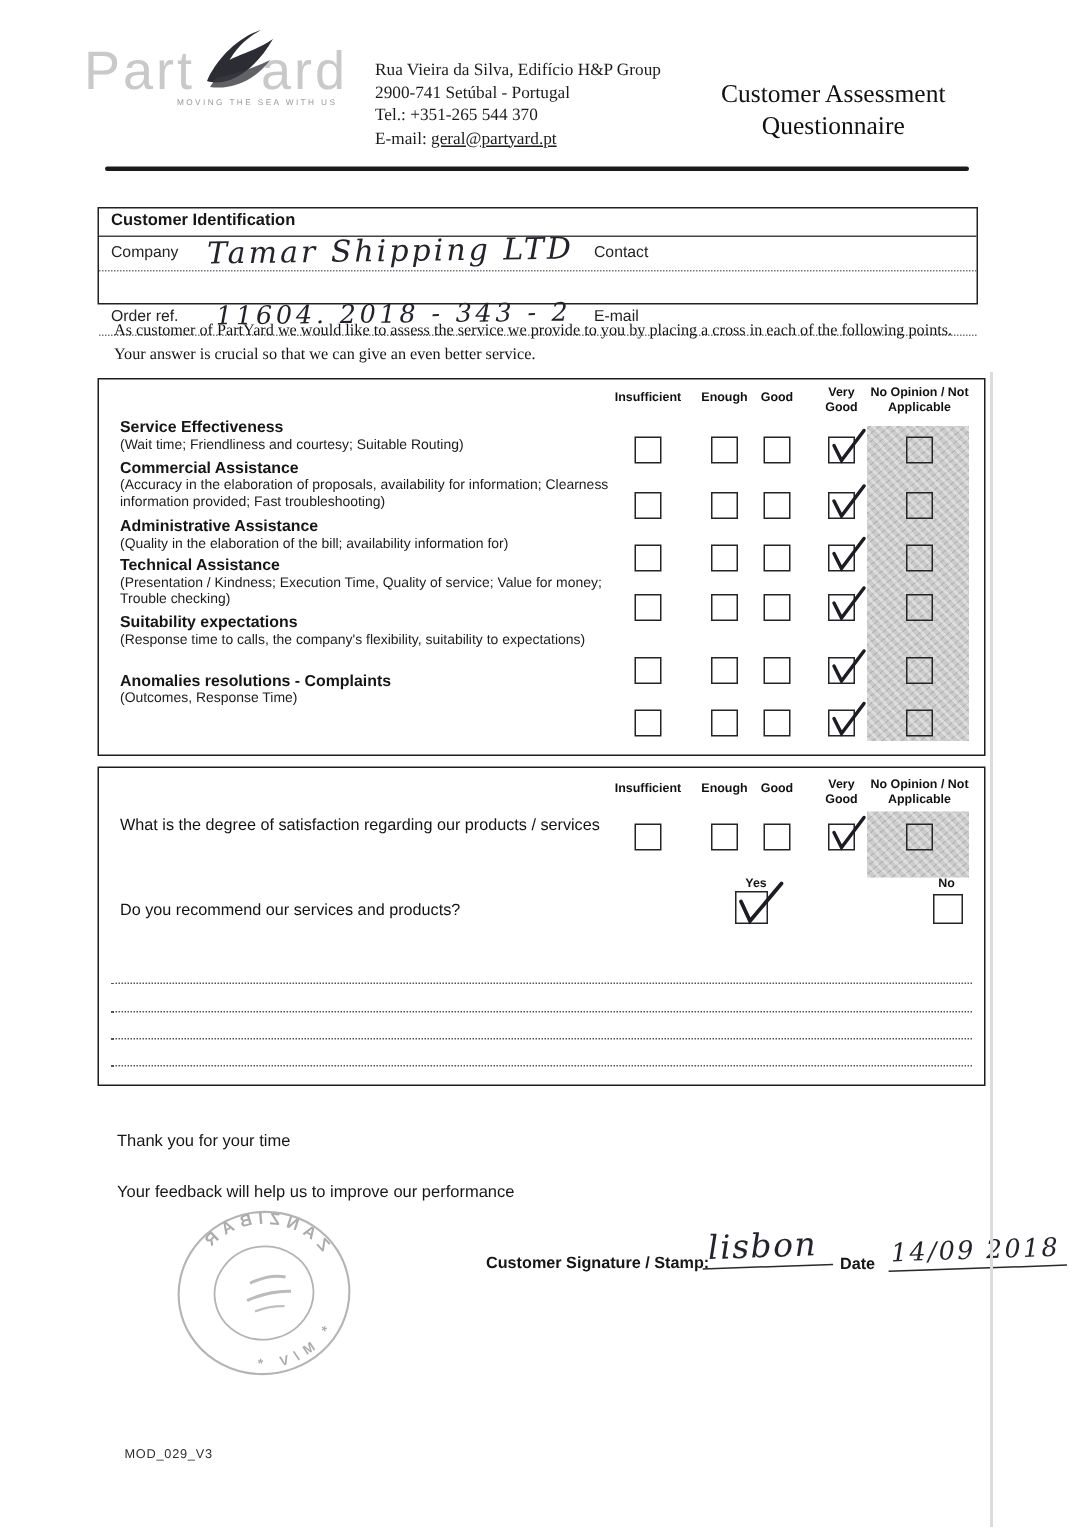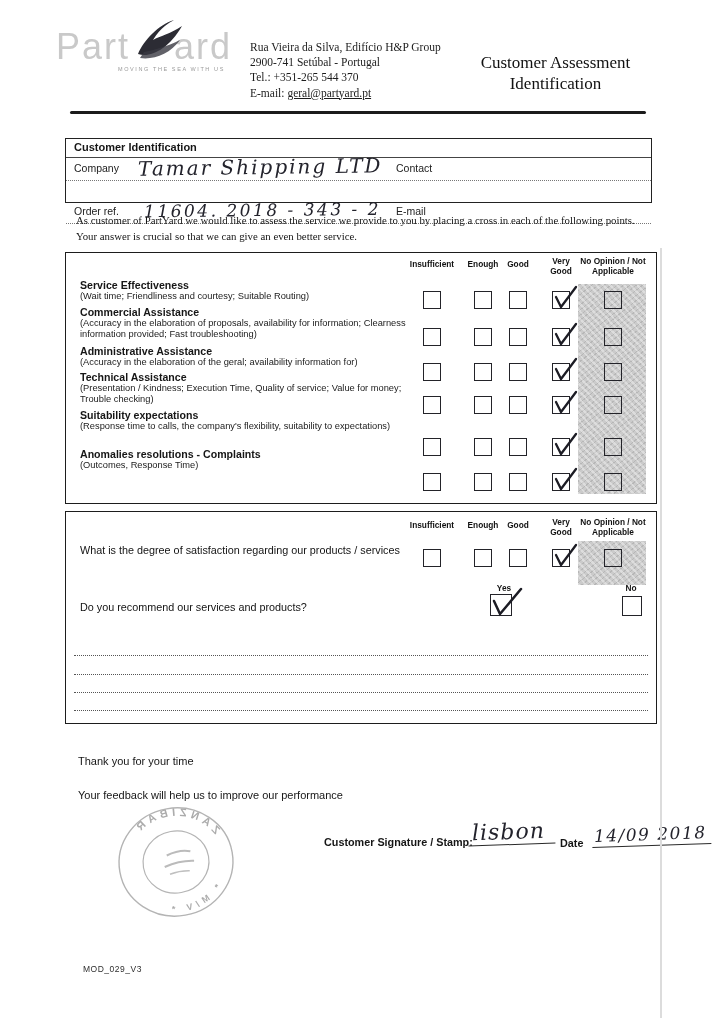--- a/index.html
+++ b/index.html
@@ -81,21 +81,21 @@
 
   <div class="addr">
     <div>Rua Vieira da Silva, Edifício H&amp;P Group</div>
     <div>2900-741  Setúbal - Portugal</div>
     <div>Tel.: +351-265 544 370</div>
     <div><span>E-mail: </span><span class="email-link">geral@partyard.pt</span></div>
   </div>
 
   <div class="doc-title">
     <div>Customer Assessment</div>
-    <div>Identification</div>
+    <div>Questionnaire</div>
   </div>
 
   <div class="head-rule"></div>
 
   <div class="ident">
     <div class="ident-title">Customer Identification</div>
     <div class="ident-title-rule"></div>
     <div class="ident-row r1">
       <span class="ident-label">Company</span>
       <span class="hw hw-company">Tamar Shipping LTD</span>
@@ -122,21 +122,21 @@
     <div class="rowtext" style="top:26px;">
       <b>Service Effectiveness</b>
         <span>(Wait time; Friendliness and courtesy; Suitable Routing)</span>
     </div>
     <div class="rowtext" style="top:53px;">
       <b>Commercial Assistance</b>
         <span>(Accuracy in the elaboration of proposals, availability for information; Clearness information provided; Fast troubleshooting)</span>
     </div>
     <div class="rowtext" style="top:92px;">
       <b>Administrative Assistance</b>
-        <span>(Accuracy in the elaboration of the geral; availability information for)</span>
+        <span>(Quality in the elaboration of the bill; availability information for)</span>
     </div>
     <div class="rowtext" style="top:118px;">
       <b>Technical Assistance</b>
         <span>(Presentation / Kindness; Execution Time, Quality of service; Value for money; Trouble checking)</span>
     </div>
     <div class="rowtext" style="top:156px;">
       <b>Suitability expectations</b>
         <span>(Response time to calls, the company's flexibility, suitability to expectations)</span>
     </div>
     <div class="rowtext" style="top:195px;">

